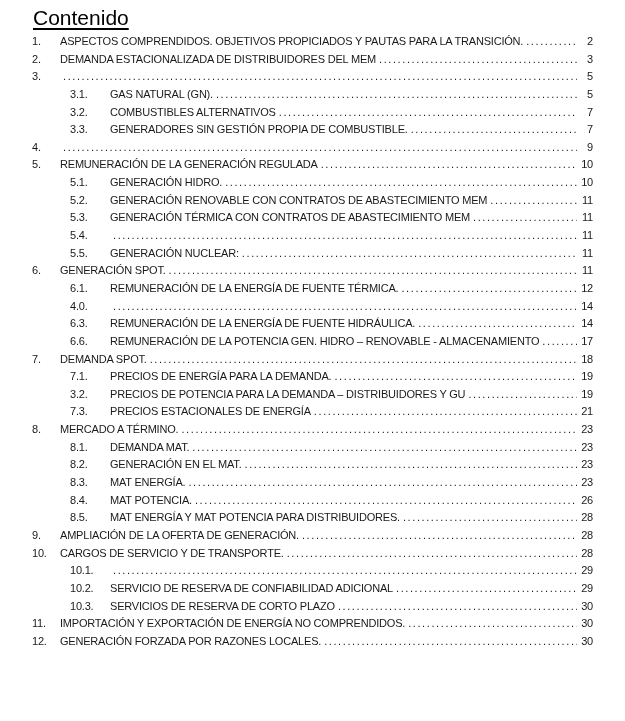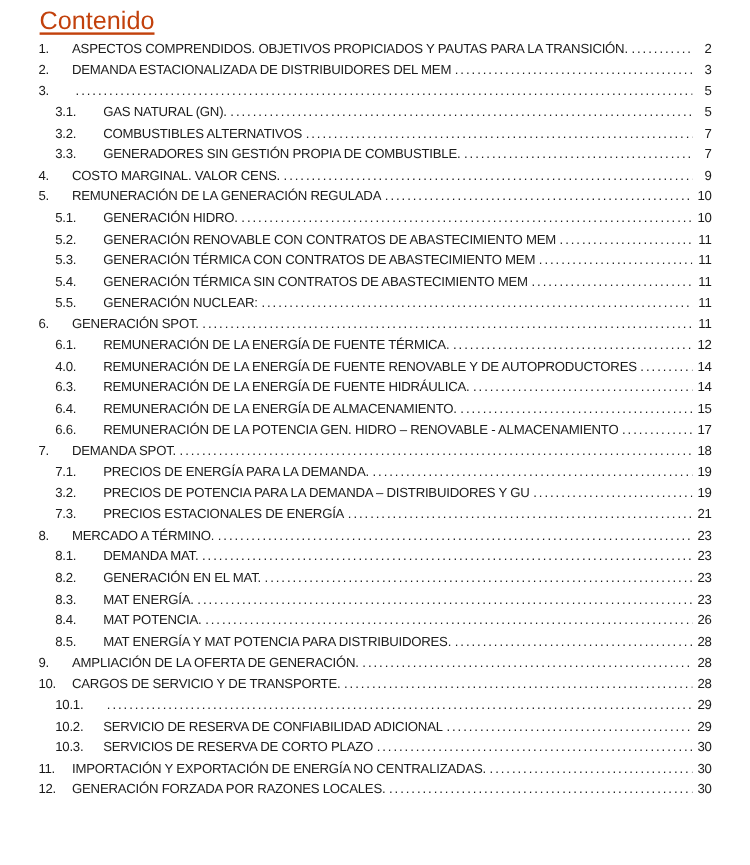--- a/index.html
+++ b/index.html
@@ -15,21 +15,21 @@
     position: relative;
     width: 625px;
     height: 721px;
   }
   .toc-title {
     margin: 6px 0 3px 33px;
     font-size: 21px;
     font-weight: 400;
     text-decoration: underline;
     text-underline-offset: 3px;
-    color: #c2410c;
+    color: #000000;
   }
   .toc-list {
     margin-top: 2px;
   }
   .row {
     display: flex;
     align-items: baseline;
     height: 17.65px;
     line-height: 17.65px;
     font-size: 11px;
@@ -38,21 +38,21 @@
     white-space: nowrap;
     cursor: pointer;
   }
   .row .num {
     flex: 0 0 auto;
     display: inline-block;
   }
   .lvl1 { padding-left: 32px; }
   .lvl1 .num { width: 28px; }
   .lvl2 { padding-left: 46px; }
-  .lvl2 .num { width: 40px; }
+  .lvl2 .num { width: 40px; margin-left: 24px; }
   .row .label {
     flex: 0 1 auto;
     overflow: hidden;
   }
   .row .dots {
     flex: 1 1 0;
     min-width: 0;
     overflow: hidden;
     white-space: nowrap;
     margin: 0 2px 0 3px;
@@ -104,21 +104,20 @@
     <span class="pagenum">7</span>
   </div>
       <div class="row lvl2">
     <span class="num">3.3.</span>
     <span class="label">GENERADORES SIN GESTIÓN PROPIA DE COMBUSTIBLE.</span>
     <span class="dots"></span>
     <span class="pagenum">7</span>
   </div>
       <div class="row lvl1">
     <span class="num">4.</span>
-    <span class="label">COSTO MARGINAL. VALOR CENS.</span>
     <span class="dots"></span>
     <span class="pagenum">9</span>
   </div>
       <div class="row lvl1">
     <span class="num">5.</span>
     <span class="label">REMUNERACIÓN DE LA GENERACIÓN REGULADA</span>
     <span class="dots"></span>
     <span class="pagenum">10</span>
   </div>
       <div class="row lvl2">
@@ -134,21 +133,20 @@
     <span class="pagenum">11</span>
   </div>
       <div class="row lvl2">
     <span class="num">5.3.</span>
     <span class="label">GENERACIÓN TÉRMICA CON CONTRATOS DE ABASTECIMIENTO MEM</span>
     <span class="dots"></span>
     <span class="pagenum">11</span>
   </div>
       <div class="row lvl2">
     <span class="num">5.4.</span>
-    <span class="label">GENERACIÓN TÉRMICA SIN CONTRATOS DE ABASTECIMIENTO MEM</span>
     <span class="dots"></span>
     <span class="pagenum">11</span>
   </div>
       <div class="row lvl2">
     <span class="num">5.5.</span>
     <span class="label">GENERACIÓN NUCLEAR:</span>
     <span class="dots"></span>
     <span class="pagenum">11</span>
   </div>
       <div class="row lvl1">
@@ -158,37 +156,30 @@
     <span class="pagenum">11</span>
   </div>
       <div class="row lvl2">
     <span class="num">6.1.</span>
     <span class="label">REMUNERACIÓN DE LA ENERGÍA DE FUENTE TÉRMICA.</span>
     <span class="dots"></span>
     <span class="pagenum">12</span>
   </div>
       <div class="row lvl2">
     <span class="num">4.0.</span>
-    <span class="label">REMUNERACIÓN DE LA ENERGÍA DE FUENTE RENOVABLE Y DE AUTOPRODUCTORES</span>
     <span class="dots"></span>
     <span class="pagenum">14</span>
   </div>
       <div class="row lvl2">
     <span class="num">6.3.</span>
     <span class="label">REMUNERACIÓN DE LA ENERGÍA DE FUENTE HIDRÁULICA.</span>
     <span class="dots"></span>
     <span class="pagenum">14</span>
   </div>
       <div class="row lvl2">
-    <span class="num">6.4.</span>
-    <span class="label">REMUNERACIÓN DE LA ENERGÍA DE ALMACENAMIENTO.</span>
-    <span class="dots"></span>
-    <span class="pagenum">15</span>
-  </div>
-      <div class="row lvl2">
     <span class="num">6.6.</span>
     <span class="label">REMUNERACIÓN DE LA POTENCIA GEN. HIDRO – RENOVABLE - ALMACENAMIENTO</span>
     <span class="dots"></span>
     <span class="pagenum">17</span>
   </div>
       <div class="row lvl1">
     <span class="num">7.</span>
     <span class="label">DEMANDA SPOT.</span>
     <span class="dots"></span>
     <span class="pagenum">18</span>
@@ -271,21 +262,21 @@
     <span class="pagenum">29</span>
   </div>
       <div class="row lvl2">
     <span class="num">10.3.</span>
     <span class="label">SERVICIOS DE RESERVA DE CORTO PLAZO</span>
     <span class="dots"></span>
     <span class="pagenum">30</span>
   </div>
       <div class="row lvl1">
     <span class="num">11.</span>
-    <span class="label">IMPORTACIÓN Y EXPORTACIÓN DE ENERGÍA NO CENTRALIZADAS.</span>
+    <span class="label">IMPORTACIÓN Y EXPORTACIÓN DE ENERGÍA NO COMPRENDIDOS.</span>
     <span class="dots"></span>
     <span class="pagenum">30</span>
   </div>
       <div class="row lvl1">
     <span class="num">12.</span>
     <span class="label">GENERACIÓN FORZADA POR RAZONES LOCALES.</span>
     <span class="dots"></span>
     <span class="pagenum">30</span>
   </div>
     </div>

